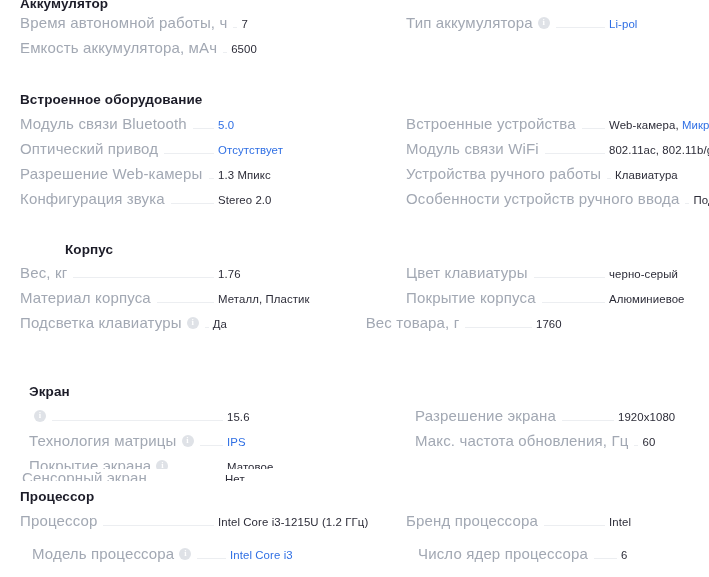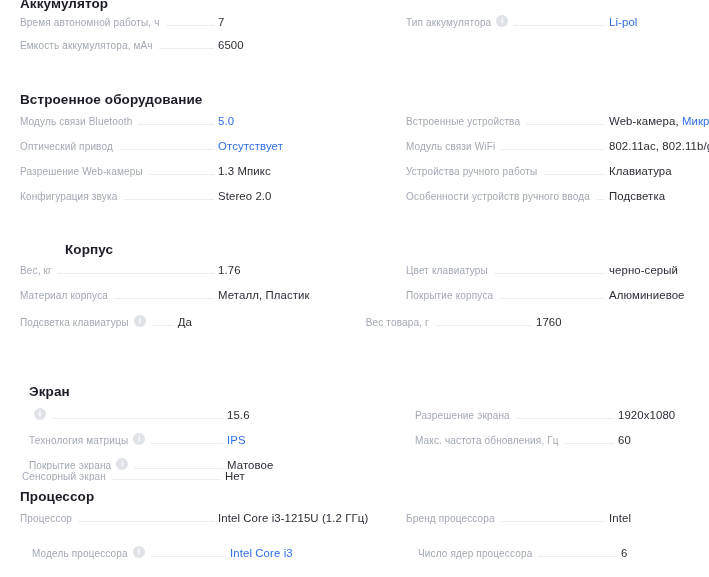--- a/index.html
+++ b/index.html
@@ -44,21 +44,21 @@
   .col {
     position: relative;
     display: flex;
     align-items: baseline;
     overflow: hidden;
   }
   .col-left  { width: 393px; padding-left: 20px; }
   .col-right { width: 316px; padding-left: 13px; }
 
   .label {
-    font-size: 10px;
+    font-size: 15px;
     color: #a2a8b3;
     white-space: nowrap;
     letter-spacing: 0.15px;
     flex: 0 0 auto;
   }
 
   .info-icon {
     flex: 0 0 auto;
     display: inline-block;
     width: 12px;

